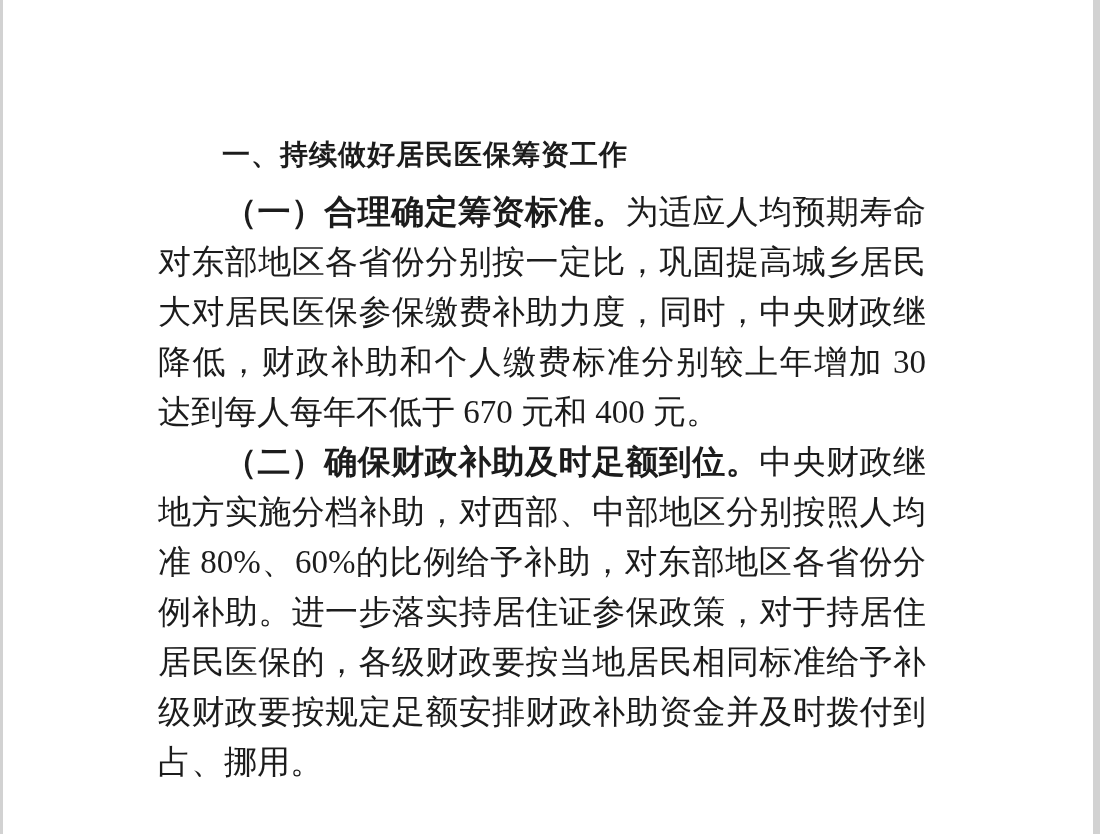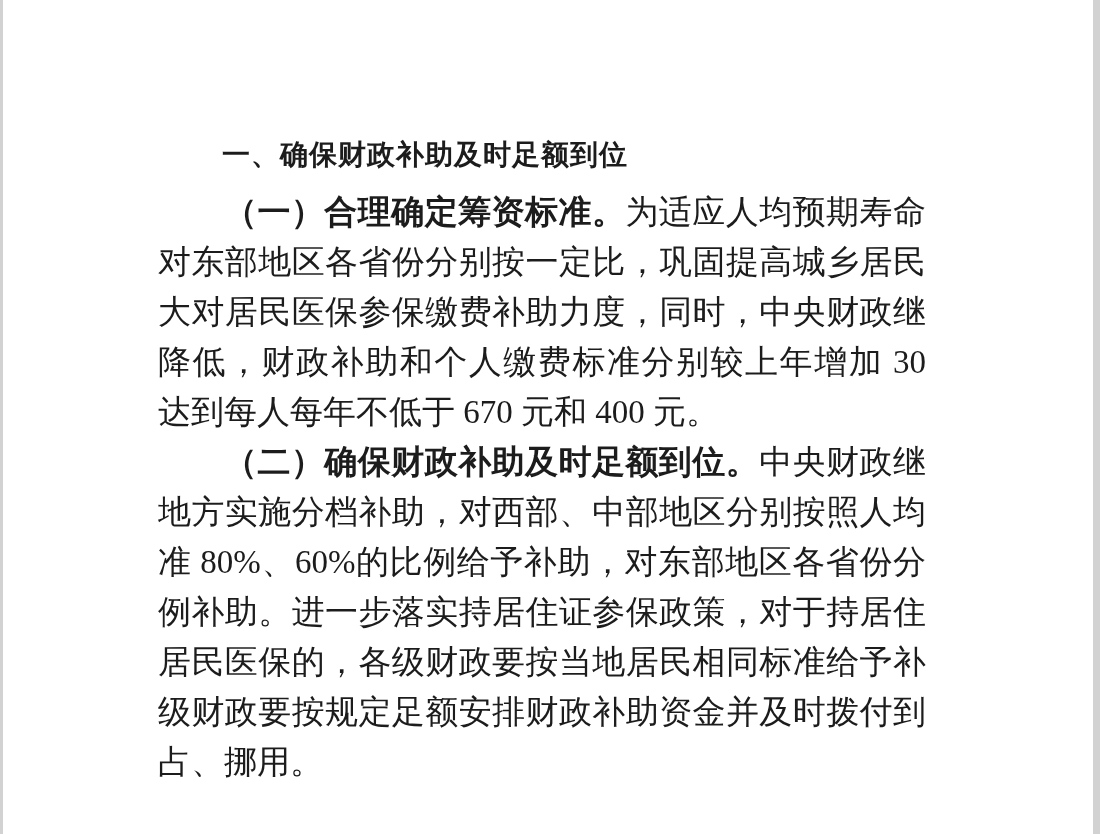--- a/index.html
+++ b/index.html
@@ -59,21 +59,21 @@
 </style>
 </head>
 <body>
 
 <div class="edge edge-left"></div>
 <div class="edge edge-right"></div>
 
 <div class="page">
   <div class="content">
 
-    <h1 class="heading">一、确保财政补助及时足额到位</h1>
+    <h1 class="heading">一、持续做好居民医保筹资工作</h1>
 
     <div class="line indent"><span class="lead">（一）合理确定筹资标准。</span><span>为适应人均预期寿命不断增长、</span></div>
 
     <div class="line"><span>对东部地区各省份分别按一定比，巩固提高城乡居民基本医疗保险</span></div>
 
 
     <div class="line"><span>大对居民医保参保缴费补助力度，同时，中央财政继续按规定对</span></div>
 
     <div class="line"><span>降低，财政补助和个人缴费标准分别较上年增加 30 元和 20 元，</span></div>
 

